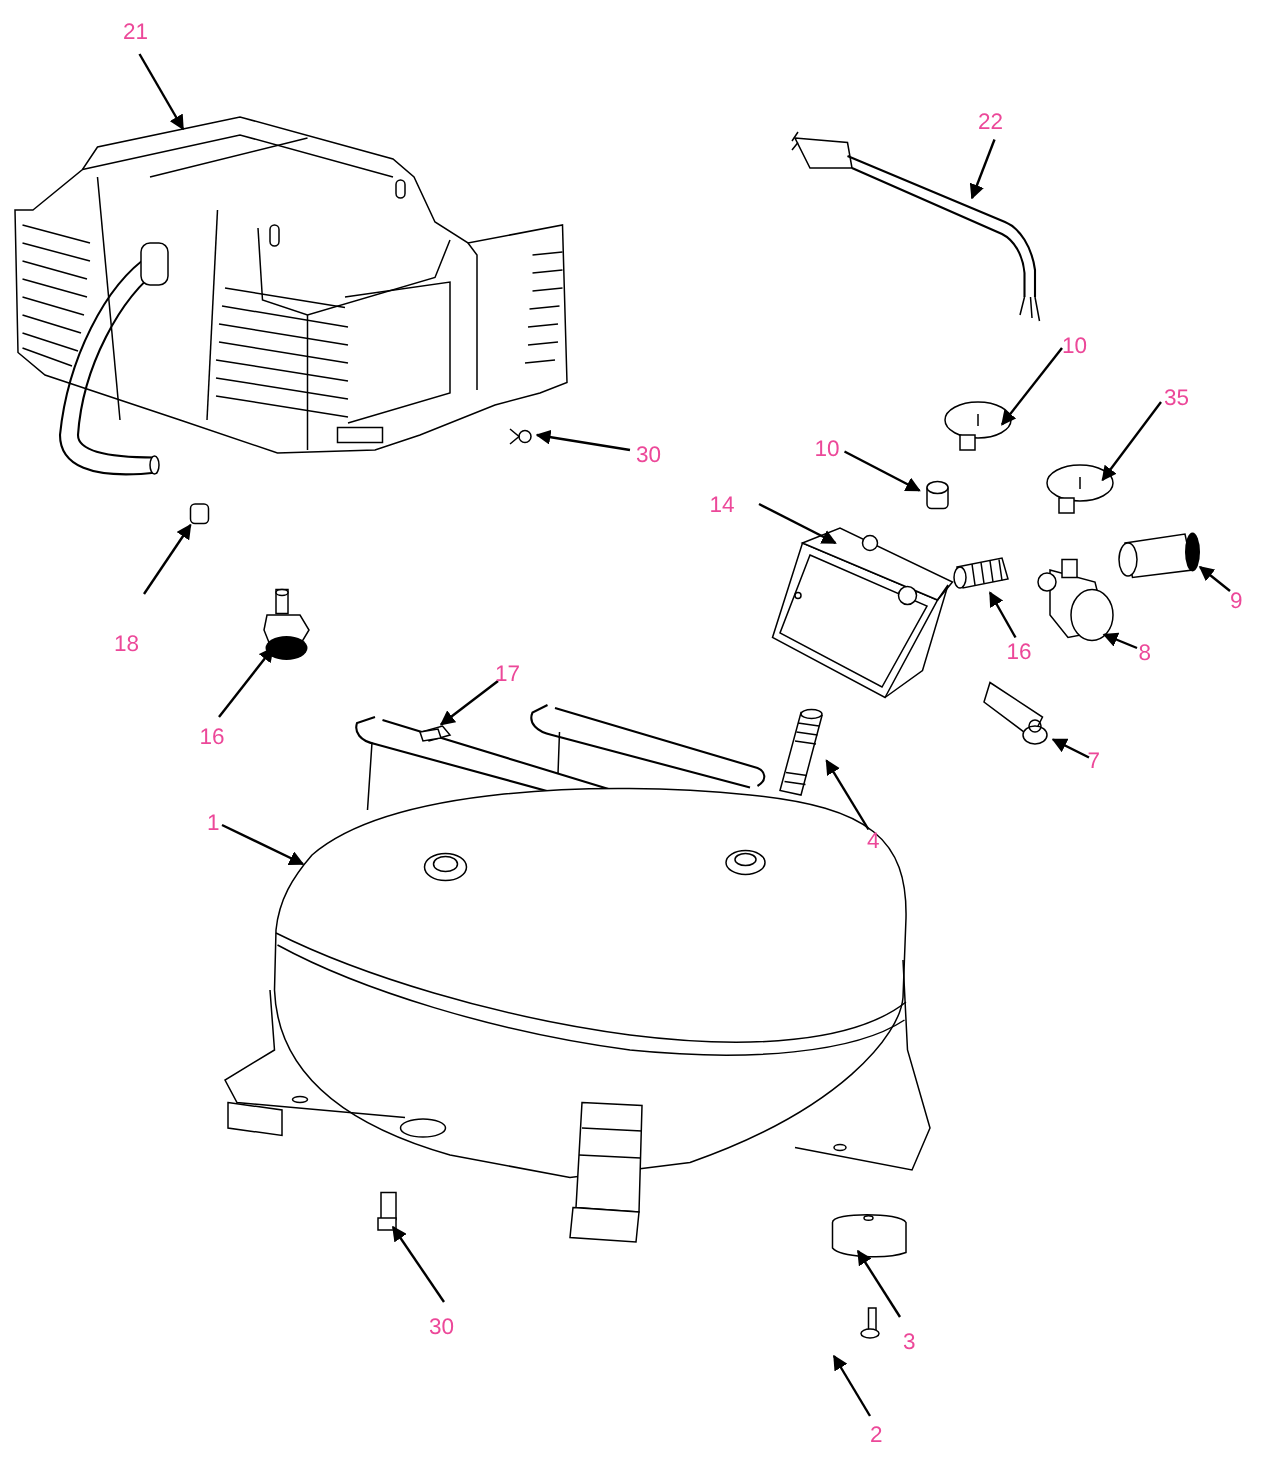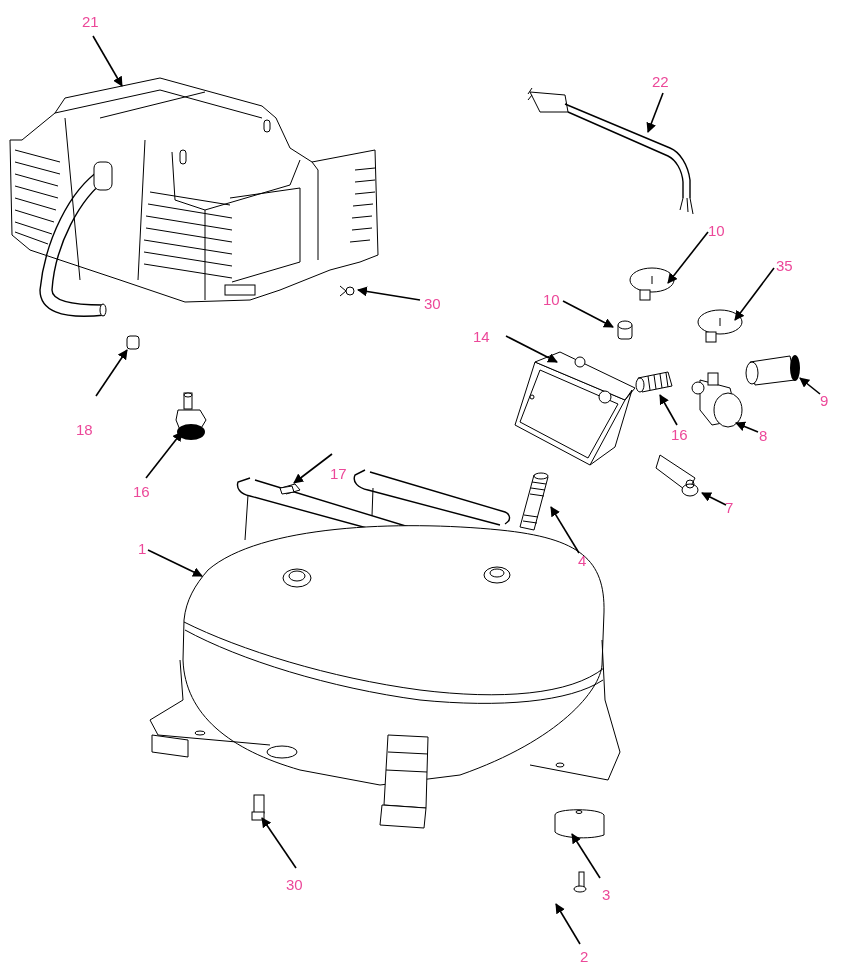--- a/index.html
+++ b/index.html
@@ -229,21 +229,21 @@
 
 <span class="callout" style="left:82px;top:14px;">21</span>
 <span class="callout" style="left:652px;top:74px;">22</span>
 <span class="callout" style="left:708px;top:223px;">10</span>
 <span class="callout" style="left:776px;top:258px;">35</span>
 <span class="callout" style="left:424px;top:296px;">30</span>
 <span class="callout" style="left:543px;top:292px;">10</span>
 <span class="callout" style="left:473px;top:329px;">14</span>
 <span class="callout" style="left:76px;top:402px;margin-top:20px;">18</span>
 <span class="callout" style="left:133px;top:484px;">16</span>
-<span class="callout" style="left:330px;top:466px;">17</span>
+<span class="callout" style="left:330px;top:442px;">17</span>
 <span class="callout" style="left:671px;top:427px;">16</span>
 <span class="callout" style="left:759px;top:428px;">8</span>
 <span class="callout" style="left:820px;top:393px;">9</span>
 <span class="callout" style="left:725px;top:500px;">7</span>
 <span class="callout" style="left:578px;top:553px;">4</span>
 <span class="callout" style="left:138px;top:541px;">1</span>
 <span class="callout" style="left:286px;top:877px;">30</span>
 <span class="callout" style="left:602px;top:887px;">3</span>
 <span class="callout" style="left:580px;top:949px;">2</span>
 

